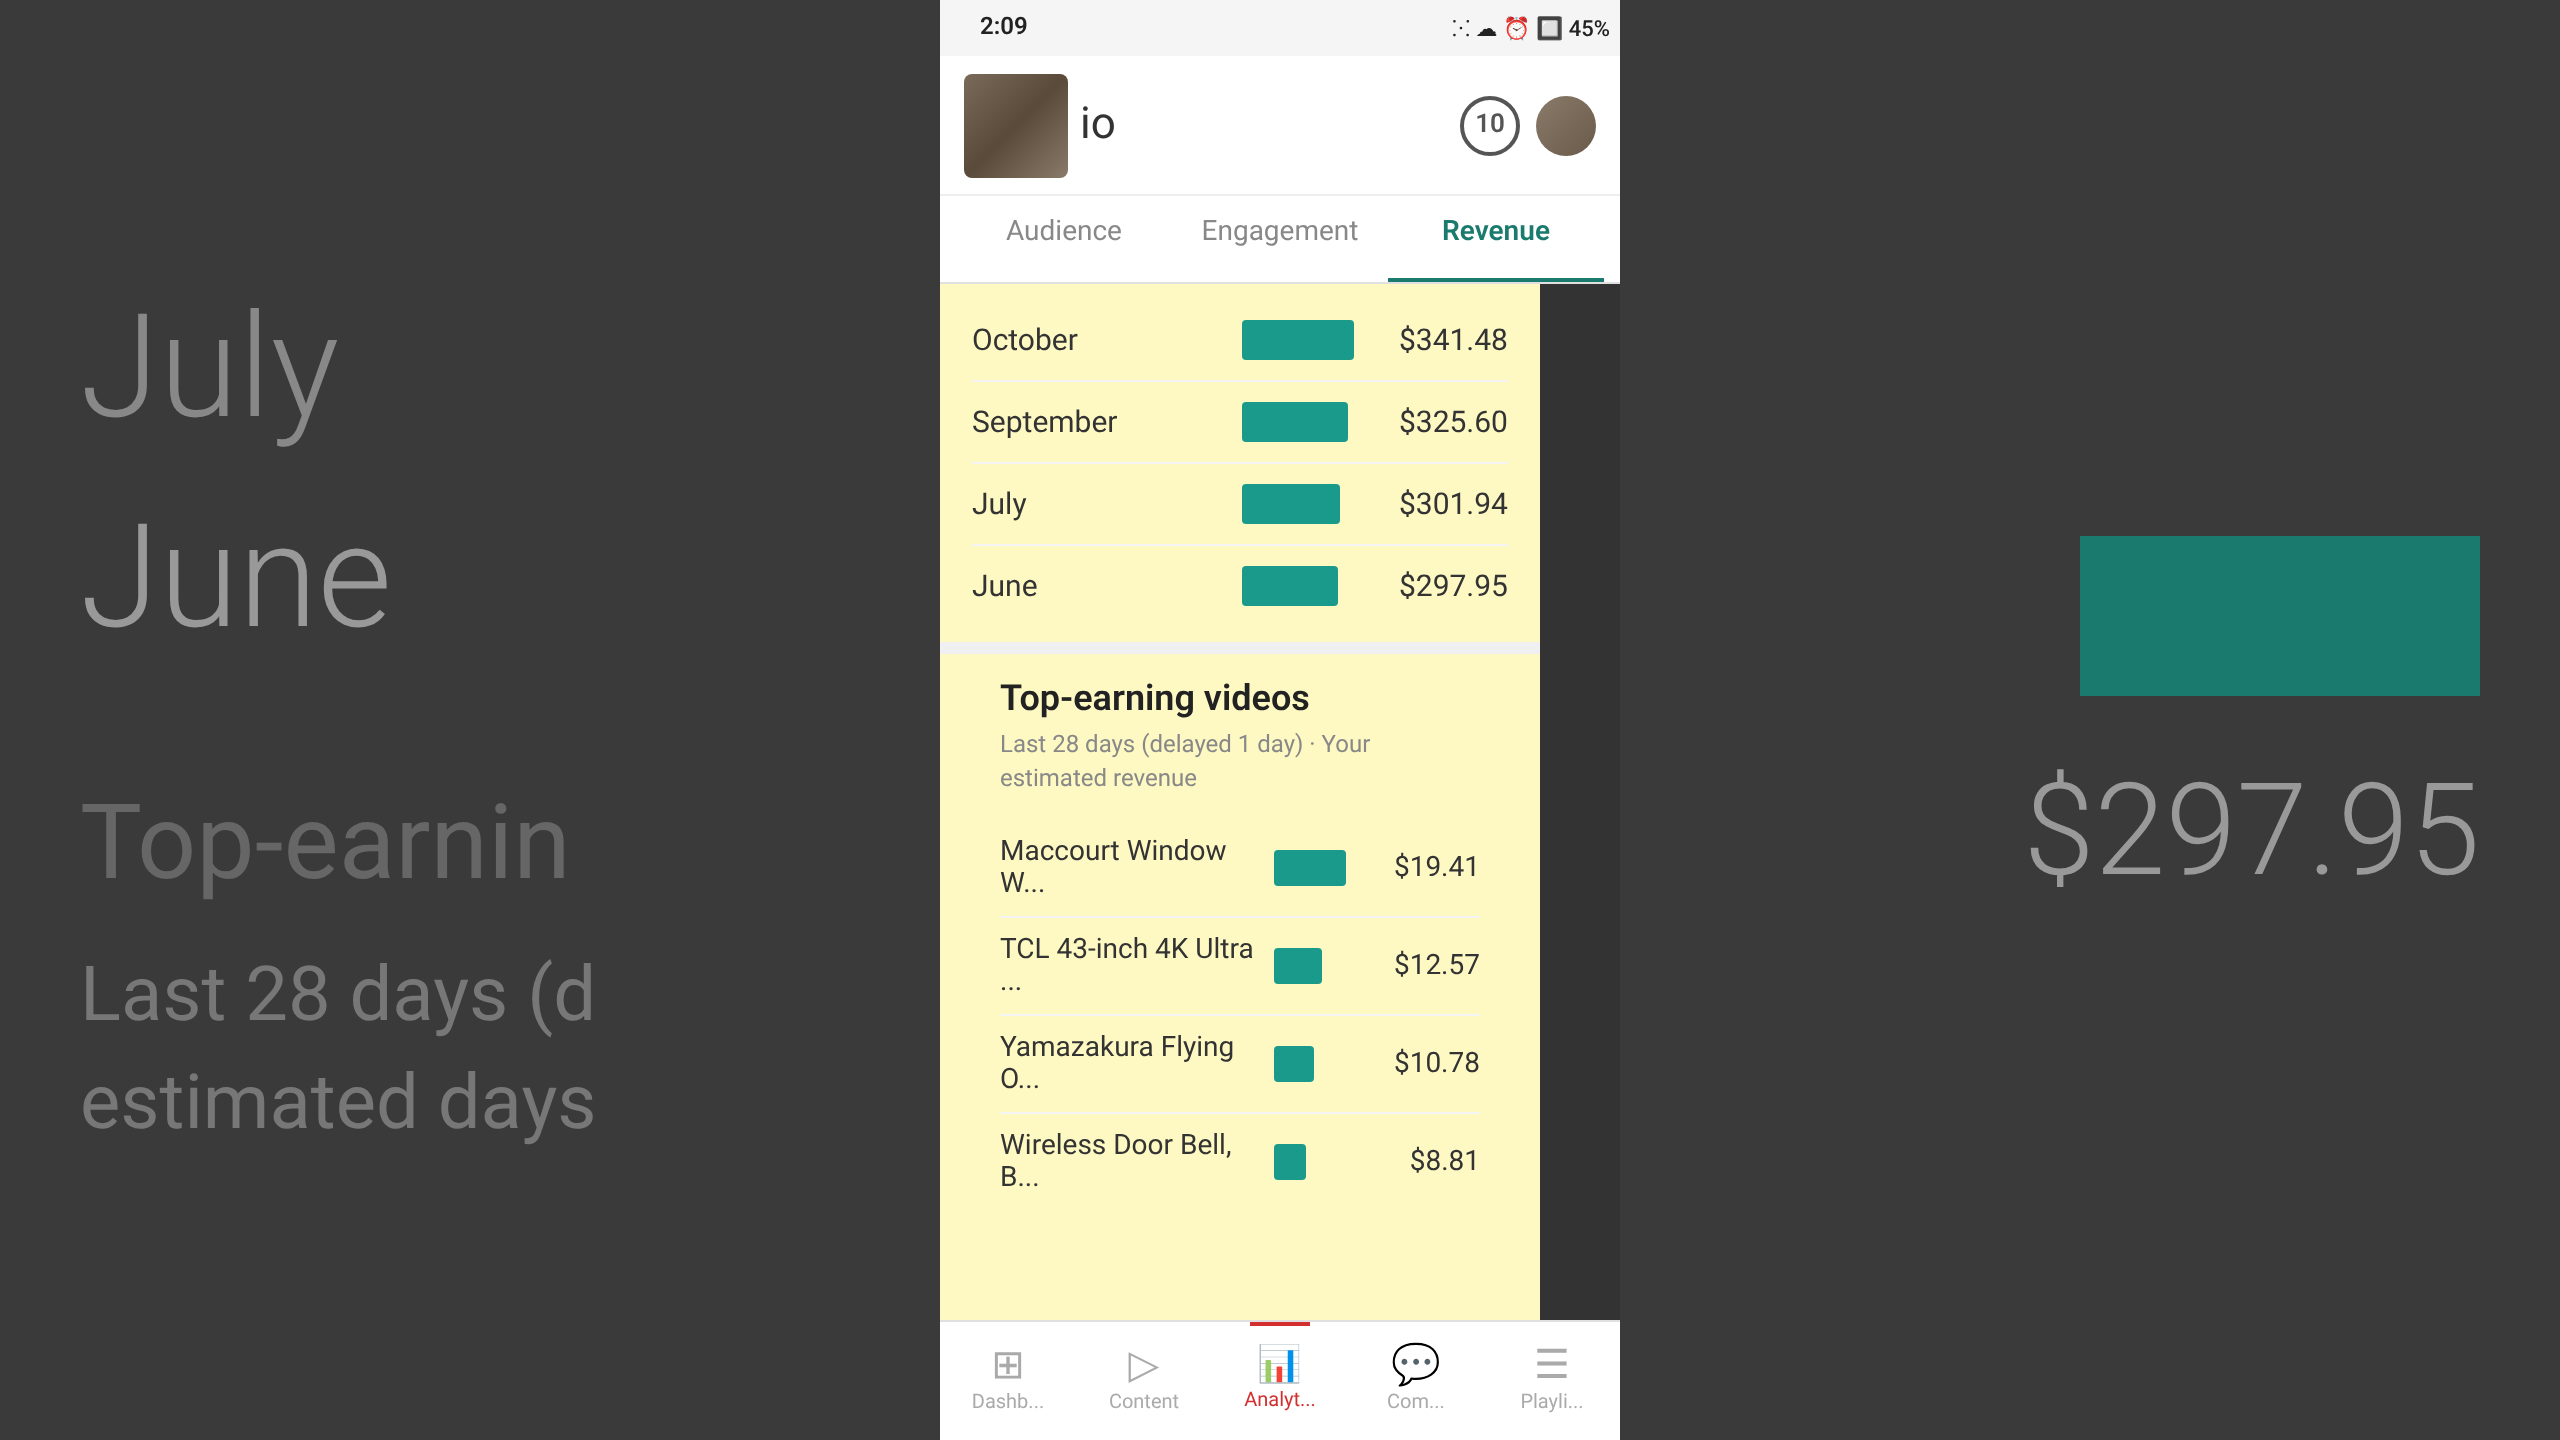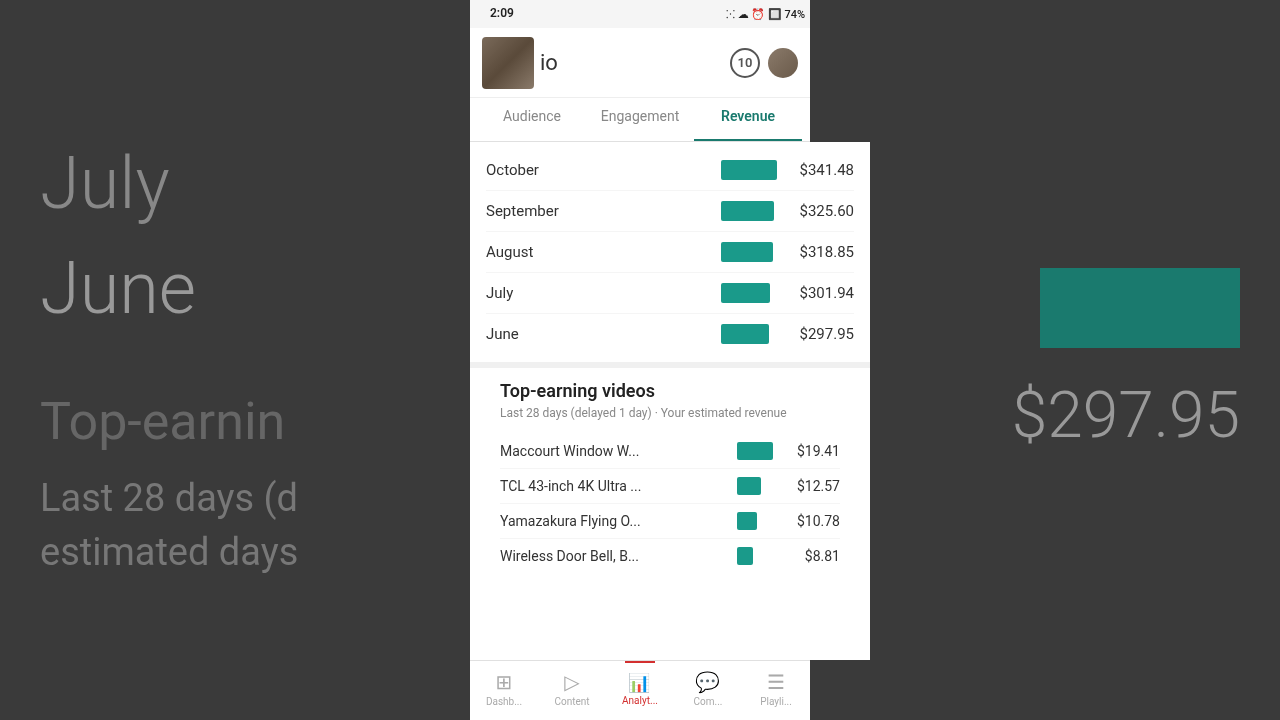--- a/index.html
+++ b/index.html
@@ -363,21 +363,21 @@
 
 <div class="bg-right">
   <div class="bg-right-bar"></div>
   <div class="bg-right-price">$297.95</div>
 </div>
 
 <div class="status-bar">
   <span class="status-bar-time">2:09</span>
   <span class="status-bar-icons">
     <span>⁙ ☁ ⏰ 🔲 </span>
-    <span>74%</span>
+    <span>45%</span>
   </span>
 </div>
 
 <div class="app-header" style="position:absolute;top:28px;left:470px;width:340px;">
   <div class="avatar-thumbnail">
     <div class="avatar-thumbnail-img"></div>
   </div>
   <span class="header-title">io</span>
   <div class="header-icons">
     <div class="notification-badge">10</div>
@@ -390,47 +390,40 @@
     <span>Audience</span>
   </div>
   <div class="tab-item">
     <span>Engagement</span>
   </div>
   <div class="tab-item active">
     <span>Revenue</span>
   </div>
 </div>
 
-<div style="position:absolute;top:142px;left:470px;width:400px;height:518px;background:#ffffff;overflow-y:auto;">
+<div style="position:absolute;top:142px;left:470px;width:300px;height:518px;background:#fef9c3;overflow-y:auto;">
 
   <div class="revenue-section">
 
     <div class="revenue-row">
       <span class="revenue-month">October</span>
       <div class="revenue-bar-container">
         <div class="revenue-bar" style="width:56px;"></div>
       </div>
       <span class="revenue-amount">$341.48</span>
     </div>
 
     <div class="revenue-row">
       <span class="revenue-month">September</span>
       <div class="revenue-bar-container">
         <div class="revenue-bar" style="width:53px;"></div>
       </div>
       <span class="revenue-amount">$325.60</span>
     </div>
 
-    <div class="revenue-row">
-      <span class="revenue-month">August</span>
-      <div class="revenue-bar-container">
-        <div class="revenue-bar" style="width:52px;"></div>
-      </div>
-      <span class="revenue-amount">$318.85</span>
-    </div>
 
     <div class="revenue-row">
       <span class="revenue-month">July</span>
       <div class="revenue-bar-container">
         <div class="revenue-bar" style="width:49px;"></div>
       </div>
       <span class="revenue-amount">$301.94</span>
     </div>
 
     <div class="revenue-row">

